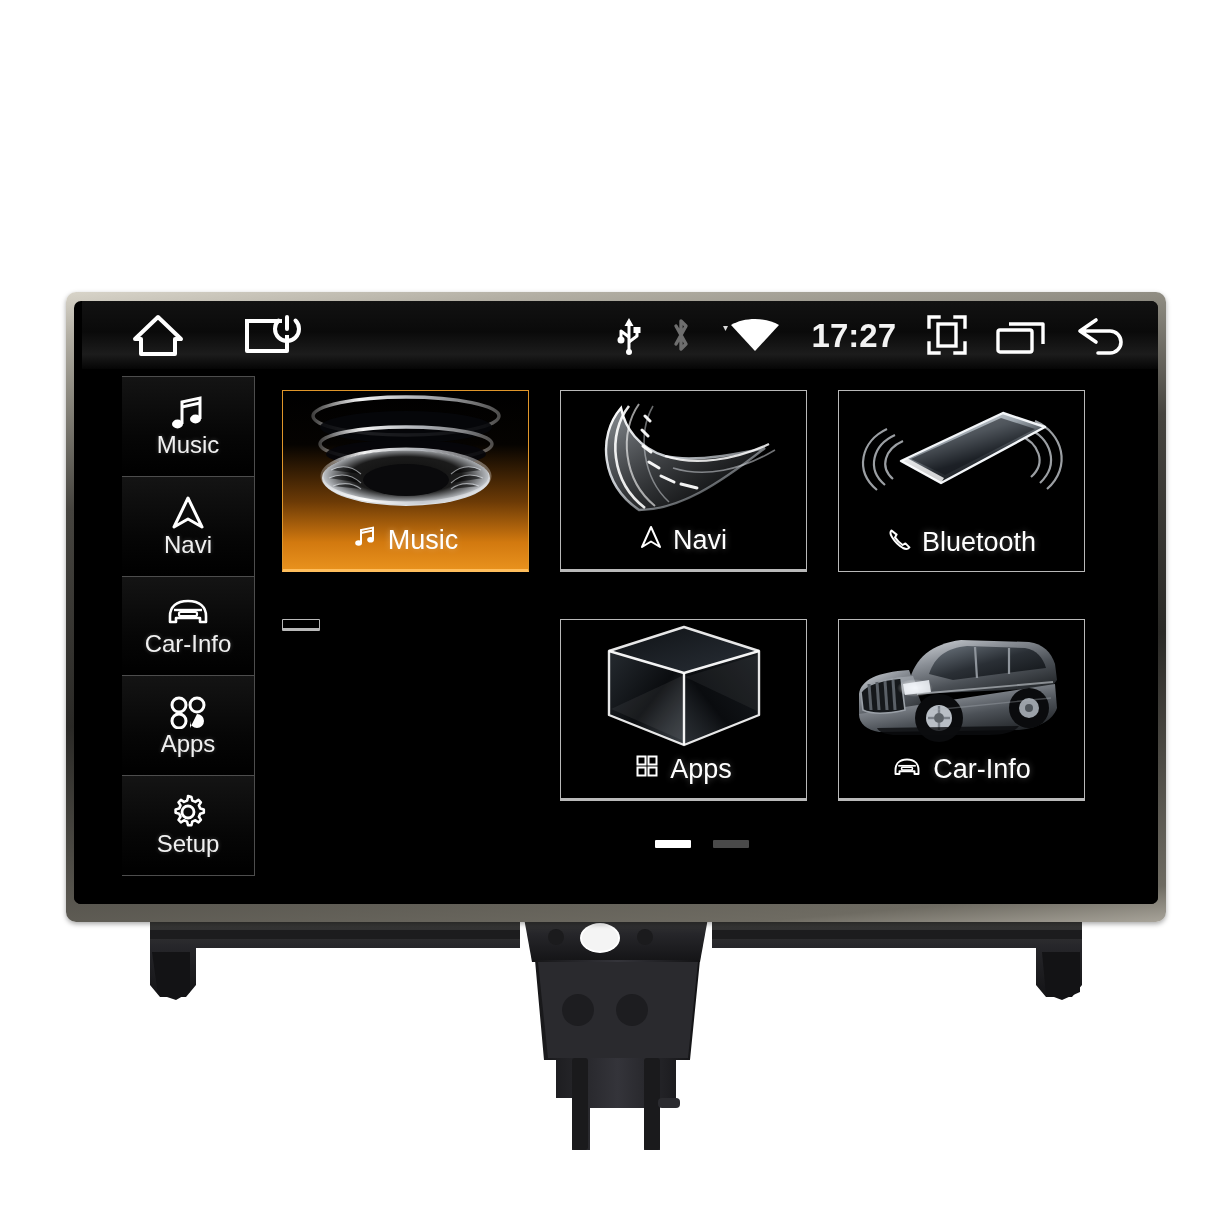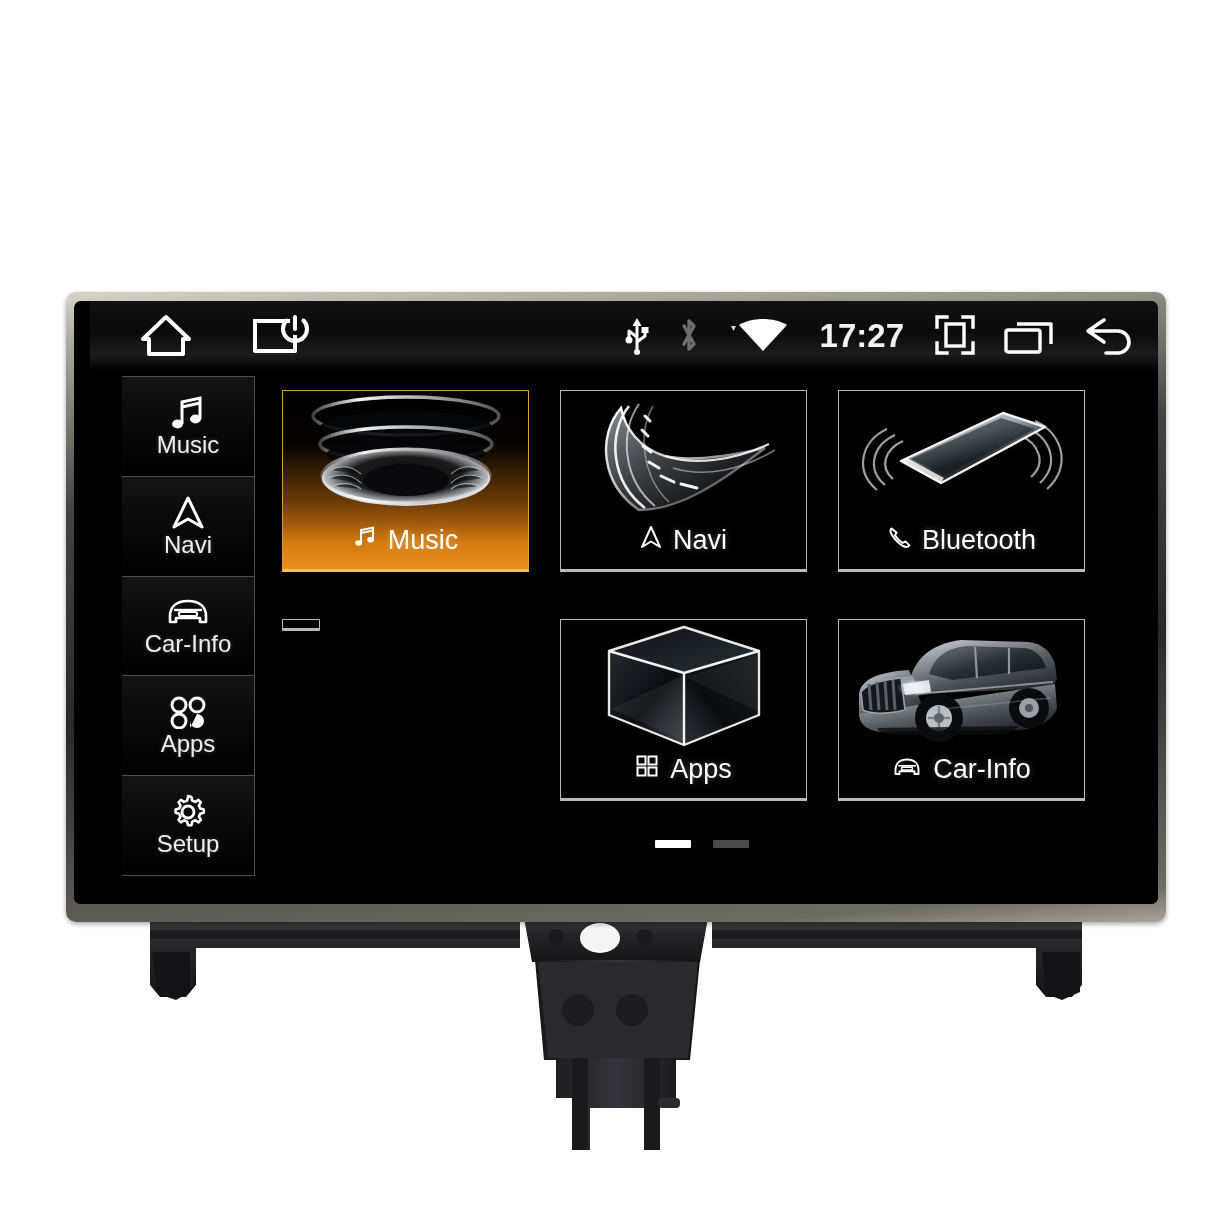--- a/index.html
+++ b/index.html
@@ -41,21 +41,21 @@
     width: 1084px;
     height: 603px;
     background: #000000;
     border-radius: 7px;
     overflow: hidden;
   }
 
   
   .statusbar {
     position: absolute;
-    left: 16px; top: 0;
+    left: 8px; top: 0;
     width: 1084px;
     height: 68px;
     background: linear-gradient(180deg,#121212 0%, #0a0a0a 45%, #1c1c1c 78%, #050505 100%);
     display: flex;
     align-items: center;
   }
   .sb-left { display: flex; align-items: center; gap: 60px; margin-left: 50px; }
   .sb-right { display: flex; align-items: center; gap: 27px; margin-left: auto; margin-right: 38px; }
   .sb-icon { display: flex; align-items: center; justify-content: center; }
   .clock {
@@ -147,21 +147,21 @@
     color: #ffffff;
     font-size: 27px;
     text-shadow: 0 0 6px rgba(255,255,255,0.3);
   }
   .tile.music {
     background: linear-gradient(180deg,#000000 0%, #050301 30%, #6b3a06 62%, #d2790f 85%, #e8911d 100%);
     border-color: #e0962a;
     border-bottom: 3px solid #ffbe5c;
   }
   .tile.navi  { border-bottom: 3px solid #2ec2ef; border-color:#b9b9b9; }
-  .tile.bt    { border-bottom: 3px solid #15803d; border-color:#b9b9b9; }
+  .tile.bt    { border-bottom: 1px solid #15803d; border-color:#b9b9b9; }
   .tile.dash  { border-bottom: 3px solid #2ec2ef; border-color:#b9b9b9; }
   .tile.apps  { border-bottom: 3px solid #8fe02a; border-color:#b9b9b9; }
   .tile.car   { border-bottom: 3px solid #f2f2f2; border-color:#b9b9b9; }
 
   
   .pager {
     position: absolute;
     left: 208px;
     top: 470px;
     width: 840px;

